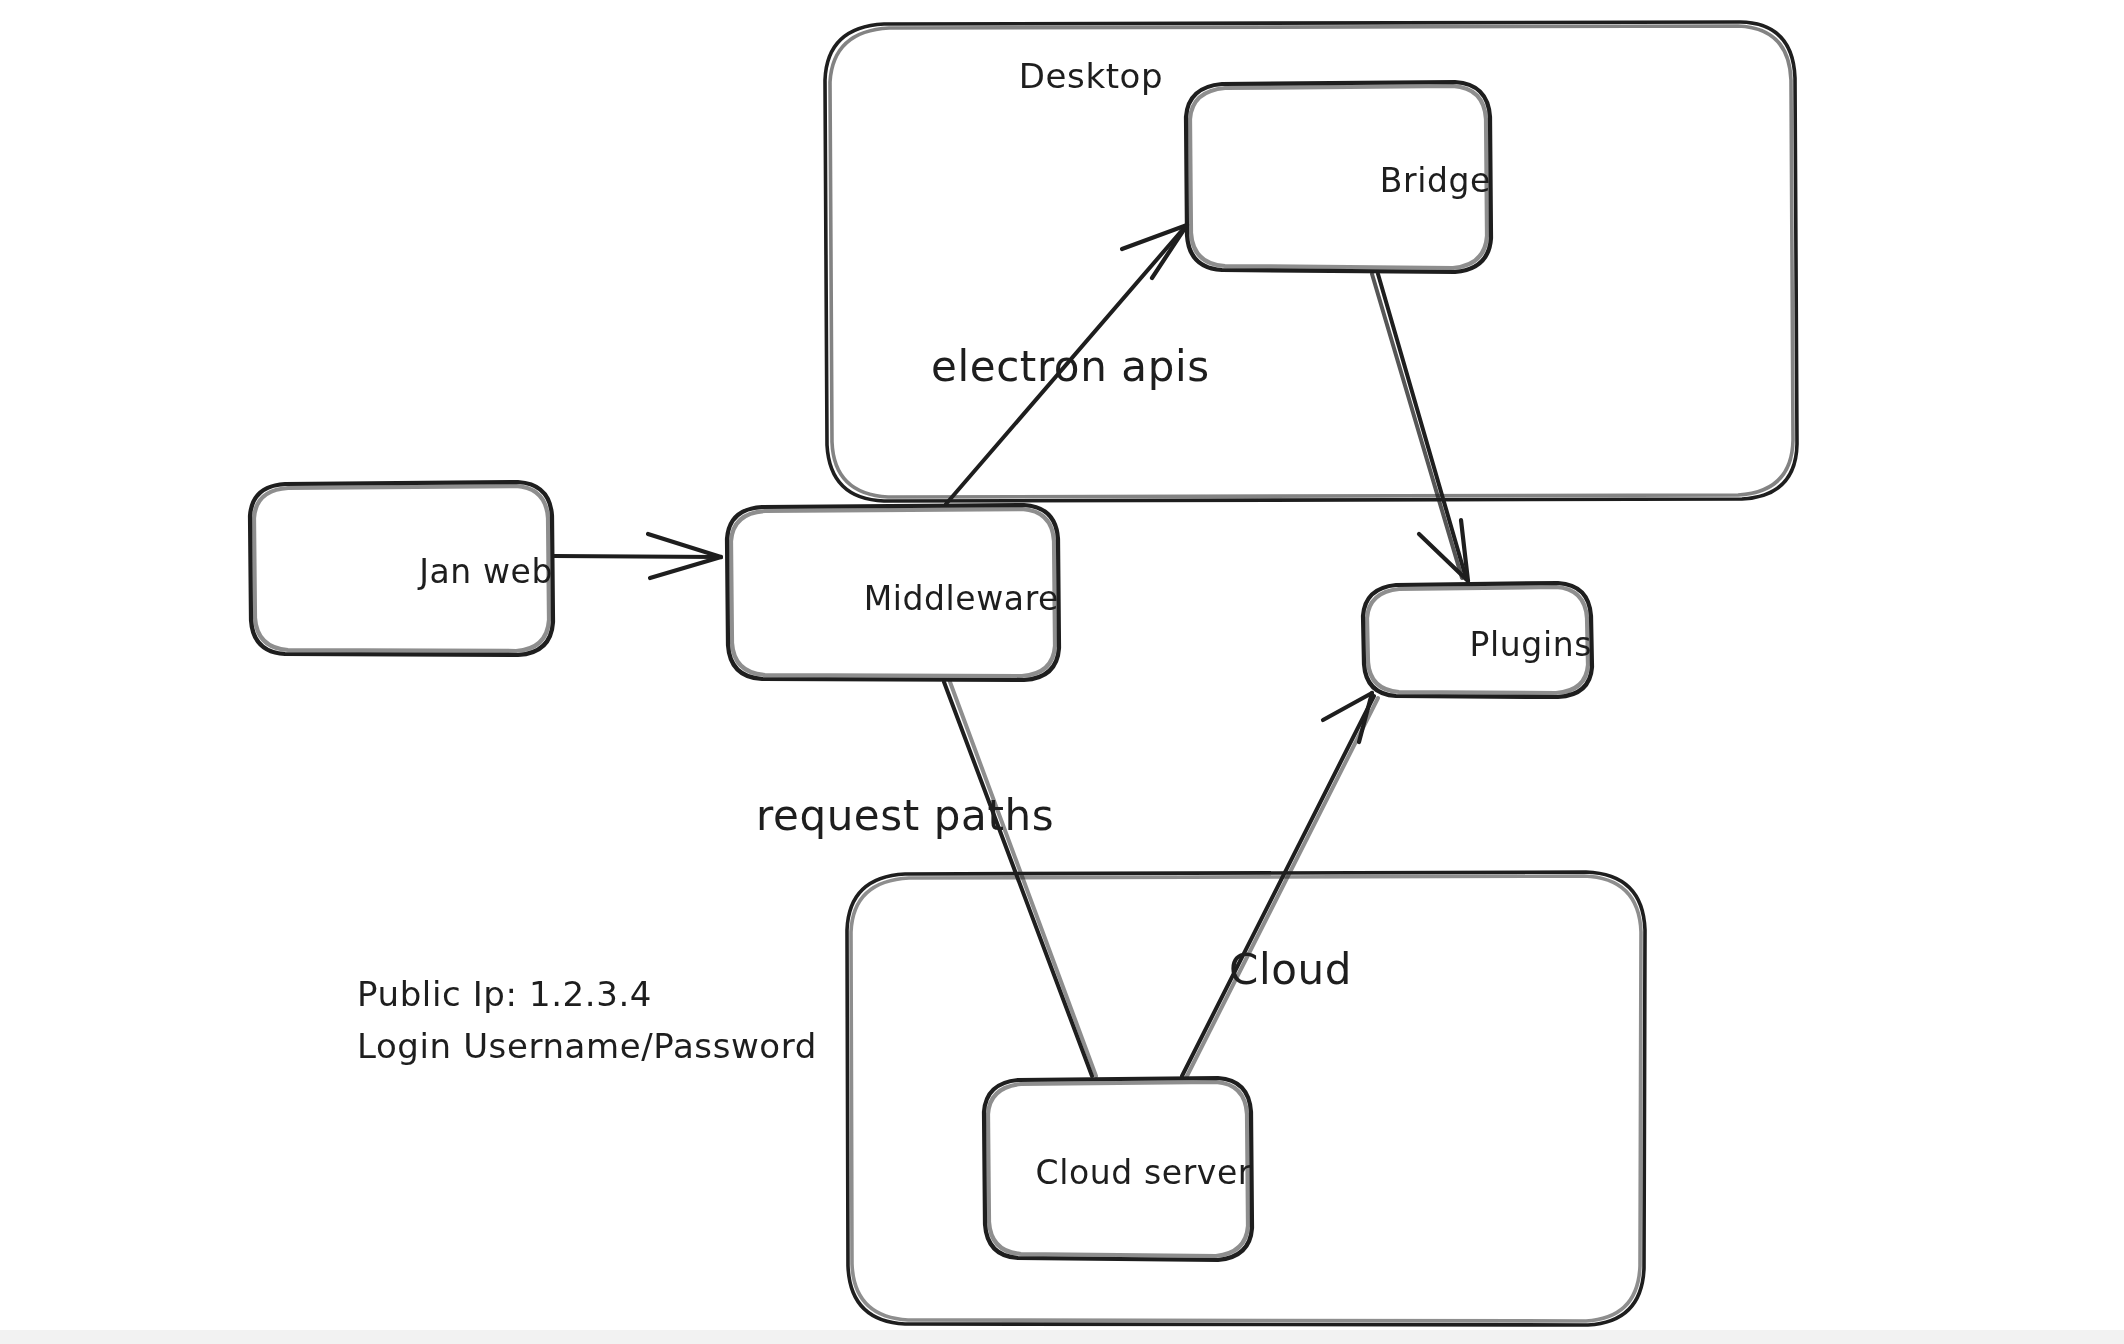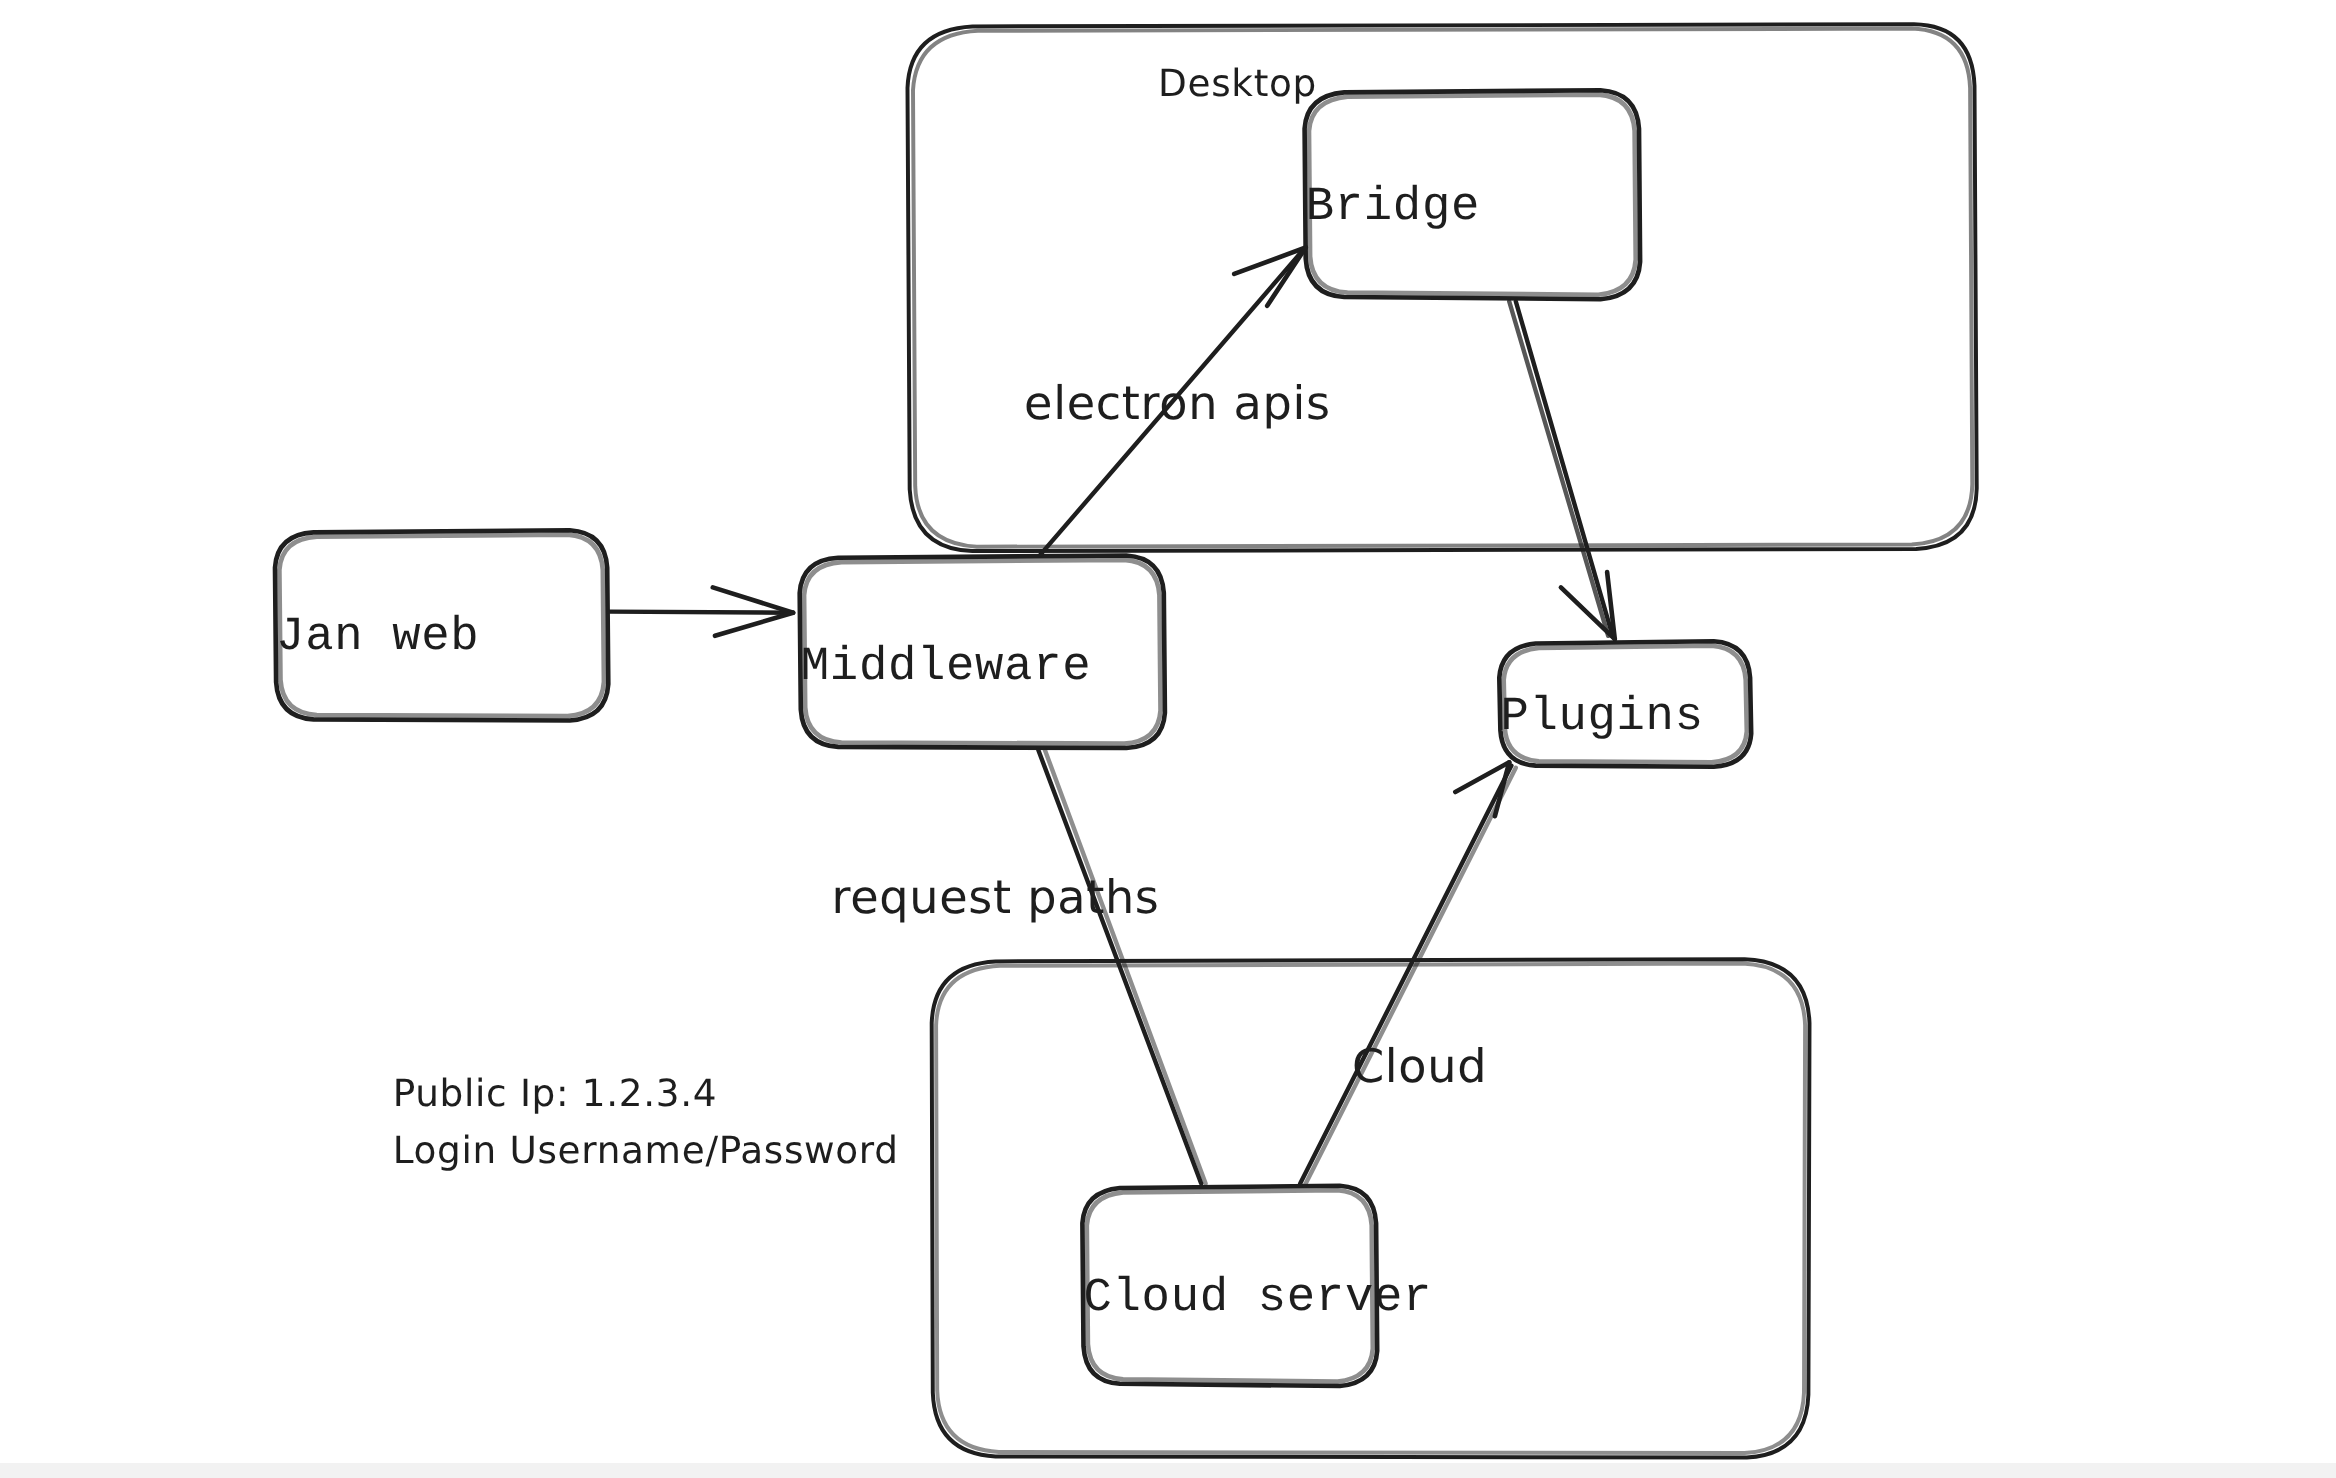--- a/index.html
+++ b/index.html
@@ -40,23 +40,22 @@
     position: absolute;
     color: #1e1e1e;
     font-family: "DejaVu Sans", sans-serif;
     font-weight: 400;
     white-space: pre;
     line-height: 1.28;
     letter-spacing: 0.6px;
     transform-origin: left top;
   }
   .node-label {
-    font-size: 43px;
-    text-align: left;
-    font-family: Liberation Mono, monospace;
+    font-size: 33px;
+    text-align: right;
   }
   .group-label {
     font-size: 34px;
   }
   .edge-label {
     font-size: 42px;
   }
   .note-block {
     font-size: 34px;
     line-height: 1.52;
@@ -139,21 +138,21 @@
 
     <g>
       <path class="stroke stroke-arrow" d="M 1182 1076 L 1374 696"></path>
       <path class="stroke stroke-arrow" d="M 1186 1078 L 1378 698" opacity="0.5"></path>
       <path class="stroke stroke-head" d="M 1323 720 L 1372 693"></path>
       <path class="stroke stroke-head" d="M 1359 742 L 1372 693"></path>
     </g>
 
   </svg>
 
-  <div class="label group-label" style="left:1025px; top:55px; width:200px; text-align:center;">Desktop</div>
+  <div class="label group-label" style="left:991px; top:55px; width:200px; text-align:center;">Desktop</div>
 
   <div class="label node-label" style="left:728px; top:578px; width:331px;">Middleware</div>
 
   <div class="label node-label" style="left:251px; top:551px; width:302px;">Jan web</div>
 
   <div class="label node-label" style="left:1187px; top:160px; width:304px;">Bridge</div>
 
   <div class="label node-label" style="left:1364px; top:624px; width:228px;">Plugins</div>
 
   <div class="label node-label" style="left:985px; top:1152px; width:267px;">Cloud server</div>

